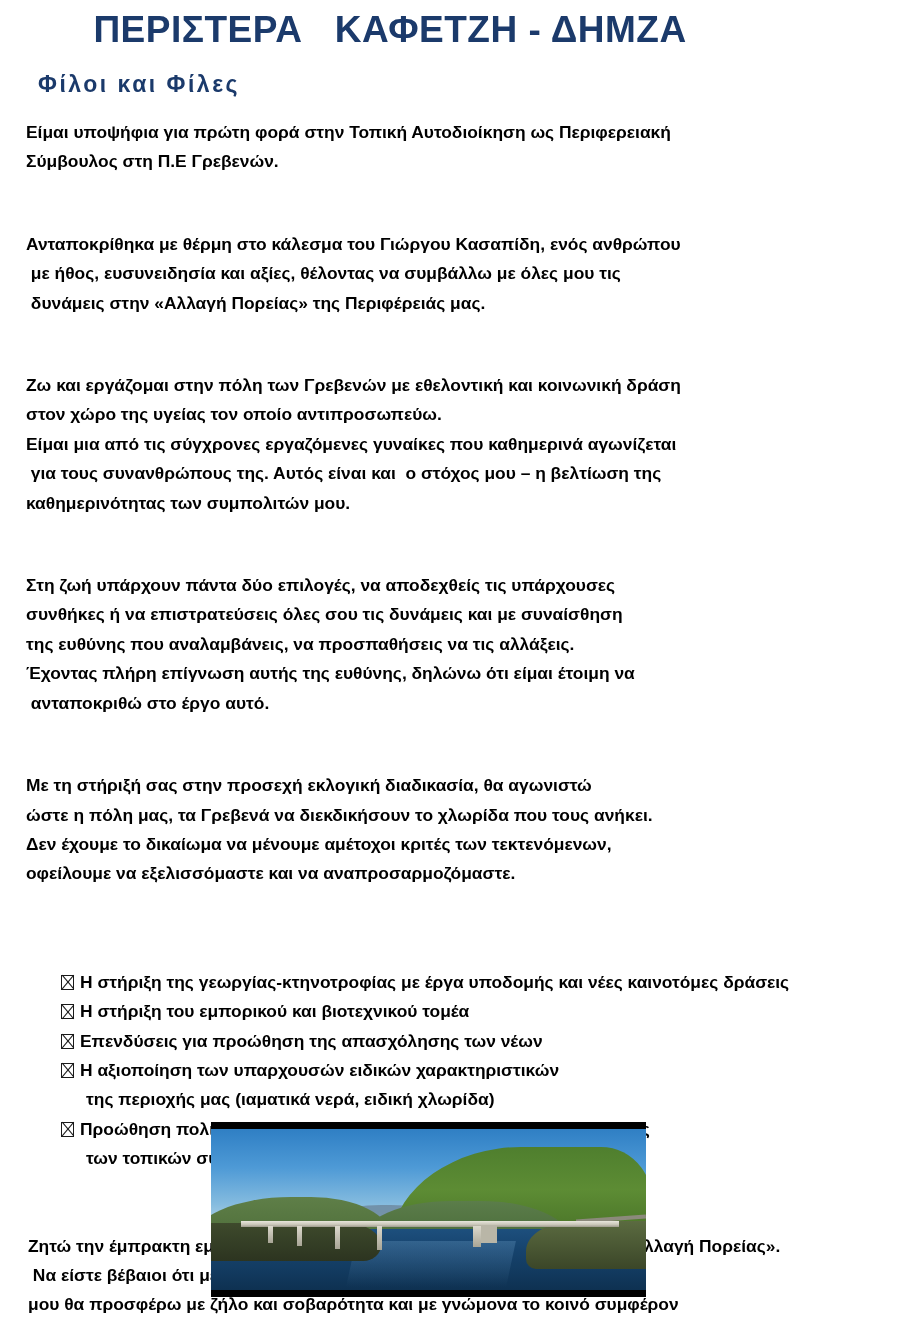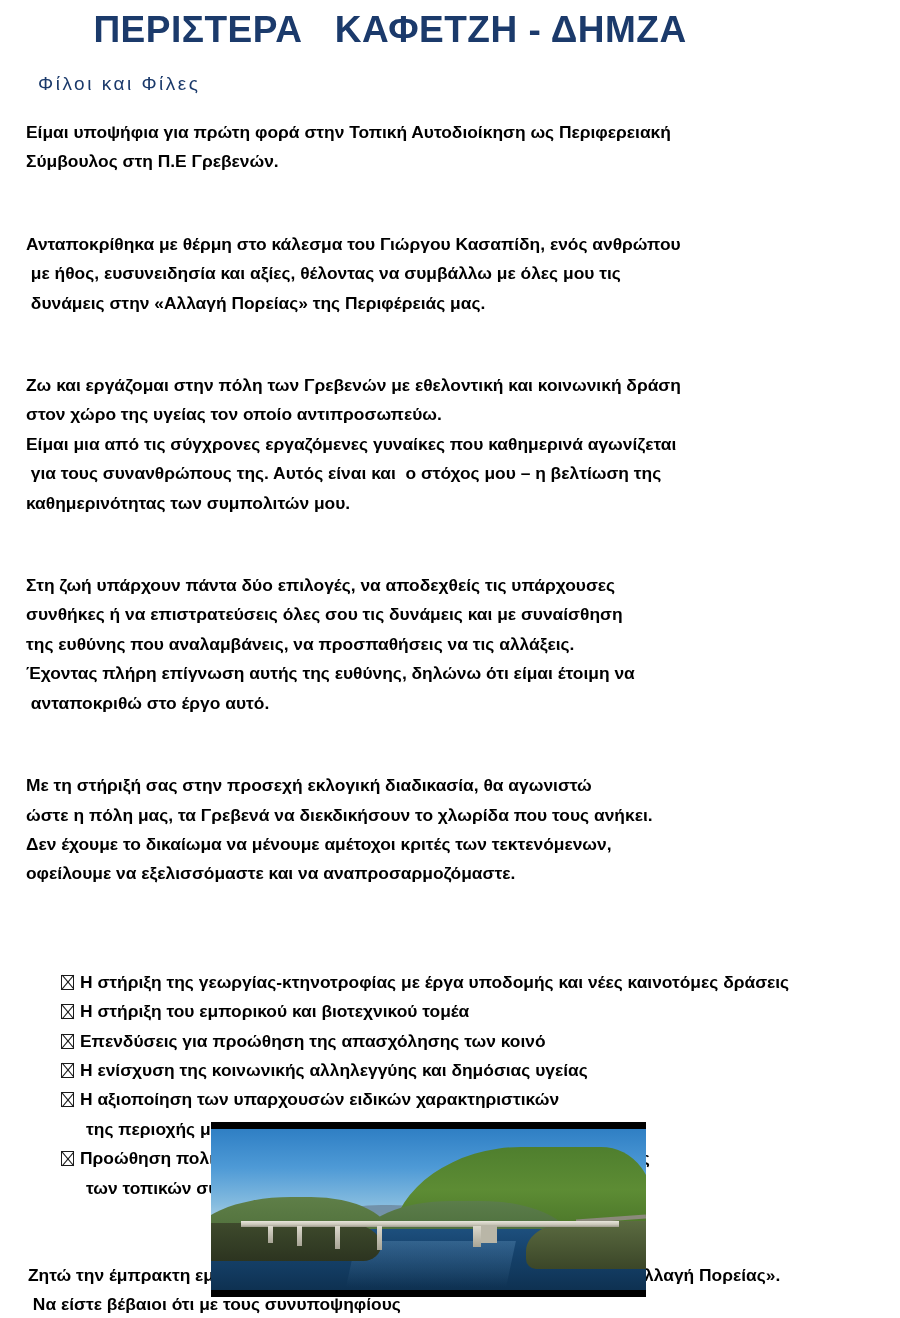--- a/index.html
+++ b/index.html
@@ -40,22 +40,22 @@
     color: #1b3a6b;
     white-space: pre;
   }
 
   
   .salutation {
     position: absolute;
     top: 70px;
     left: 38px;
     font-family: "Liberation Sans", "DejaVu Sans", sans-serif;
-    font-weight: normal;
-    font-size: 19px;
+    font-weight: bold;
+    font-size: 23px;
     line-height: 28px;
     letter-spacing: 2.5px;
     color: #1b3a6b;
   }
 
   
   .body-block {
     position: absolute;
     top: 106px;
     left: 14px;
@@ -304,22 +304,21 @@
 ώστε η πόλη μας, τα Γρεβενά να διεκδικήσουν το χλωρίδα που τους ανήκει.
 Δεν έχουμε το δικαίωμα να μένουμε αμέτοχοι κριτές των τεκτενόμενων,
 οφείλουμε να εξελισσόμαστε και να αναπροσαρμοζόμαστε.</p>
     <div class="para-gap"></div>
 
     <div class="para-gap"></div>
 
     <ul class="goal-list">
       <li class="goal-item"><span class="bullet-box"></span><span>Η στήριξη της γεωργίας-κτηνοτροφίας με έργα υποδομής και νέες καινοτόμες δράσεις</span></li>
       <li class="goal-item"><span class="bullet-box"></span><span>Η στήριξη του εμπορικού και βιοτεχνικού τομέα</span></li>
-      <li class="goal-item"><span class="bullet-box"></span><span>Επενδύσεις για προώθηση της απασχόλησης των κοινό</span></li>
-      <li class="goal-item"><span class="bullet-box"></span><span>Η ενίσχυση της κοινωνικής αλληλεγγύης και δημόσιας υγείας</span></li>
+      <li class="goal-item"><span class="bullet-box"></span><span>Επενδύσεις για προώθηση της απασχόλησης των νέων</span></li>
       <li class="goal-item"><span class="bullet-box"></span><span>Η αξιοποίηση των υπαρχουσών ειδικών χαρακτηριστικών</span></li>
       <li class="goal-cont">της περιοχής μας (ιαματικά νερά, ειδική χλωρίδα)</li>
       <li class="goal-item"><span class="bullet-box"></span><span>Προώθηση πολιτισμικών και αθλητικών δράσεων μέσω της στήριξης</span></li>
       <li class="goal-cont">των τοπικών συλλόγων και σωματίων</li>
     </ul>
 
     <div class="para-gap"></div>
     <div class="para-gap-small"></div>
 
     <p class="para closing">Ζητώ την έμπρακτη εμπιστοσύνη σας στο συνδυασμό του Γ. Κασαπίδη «Αλλαγή Πορείας».

